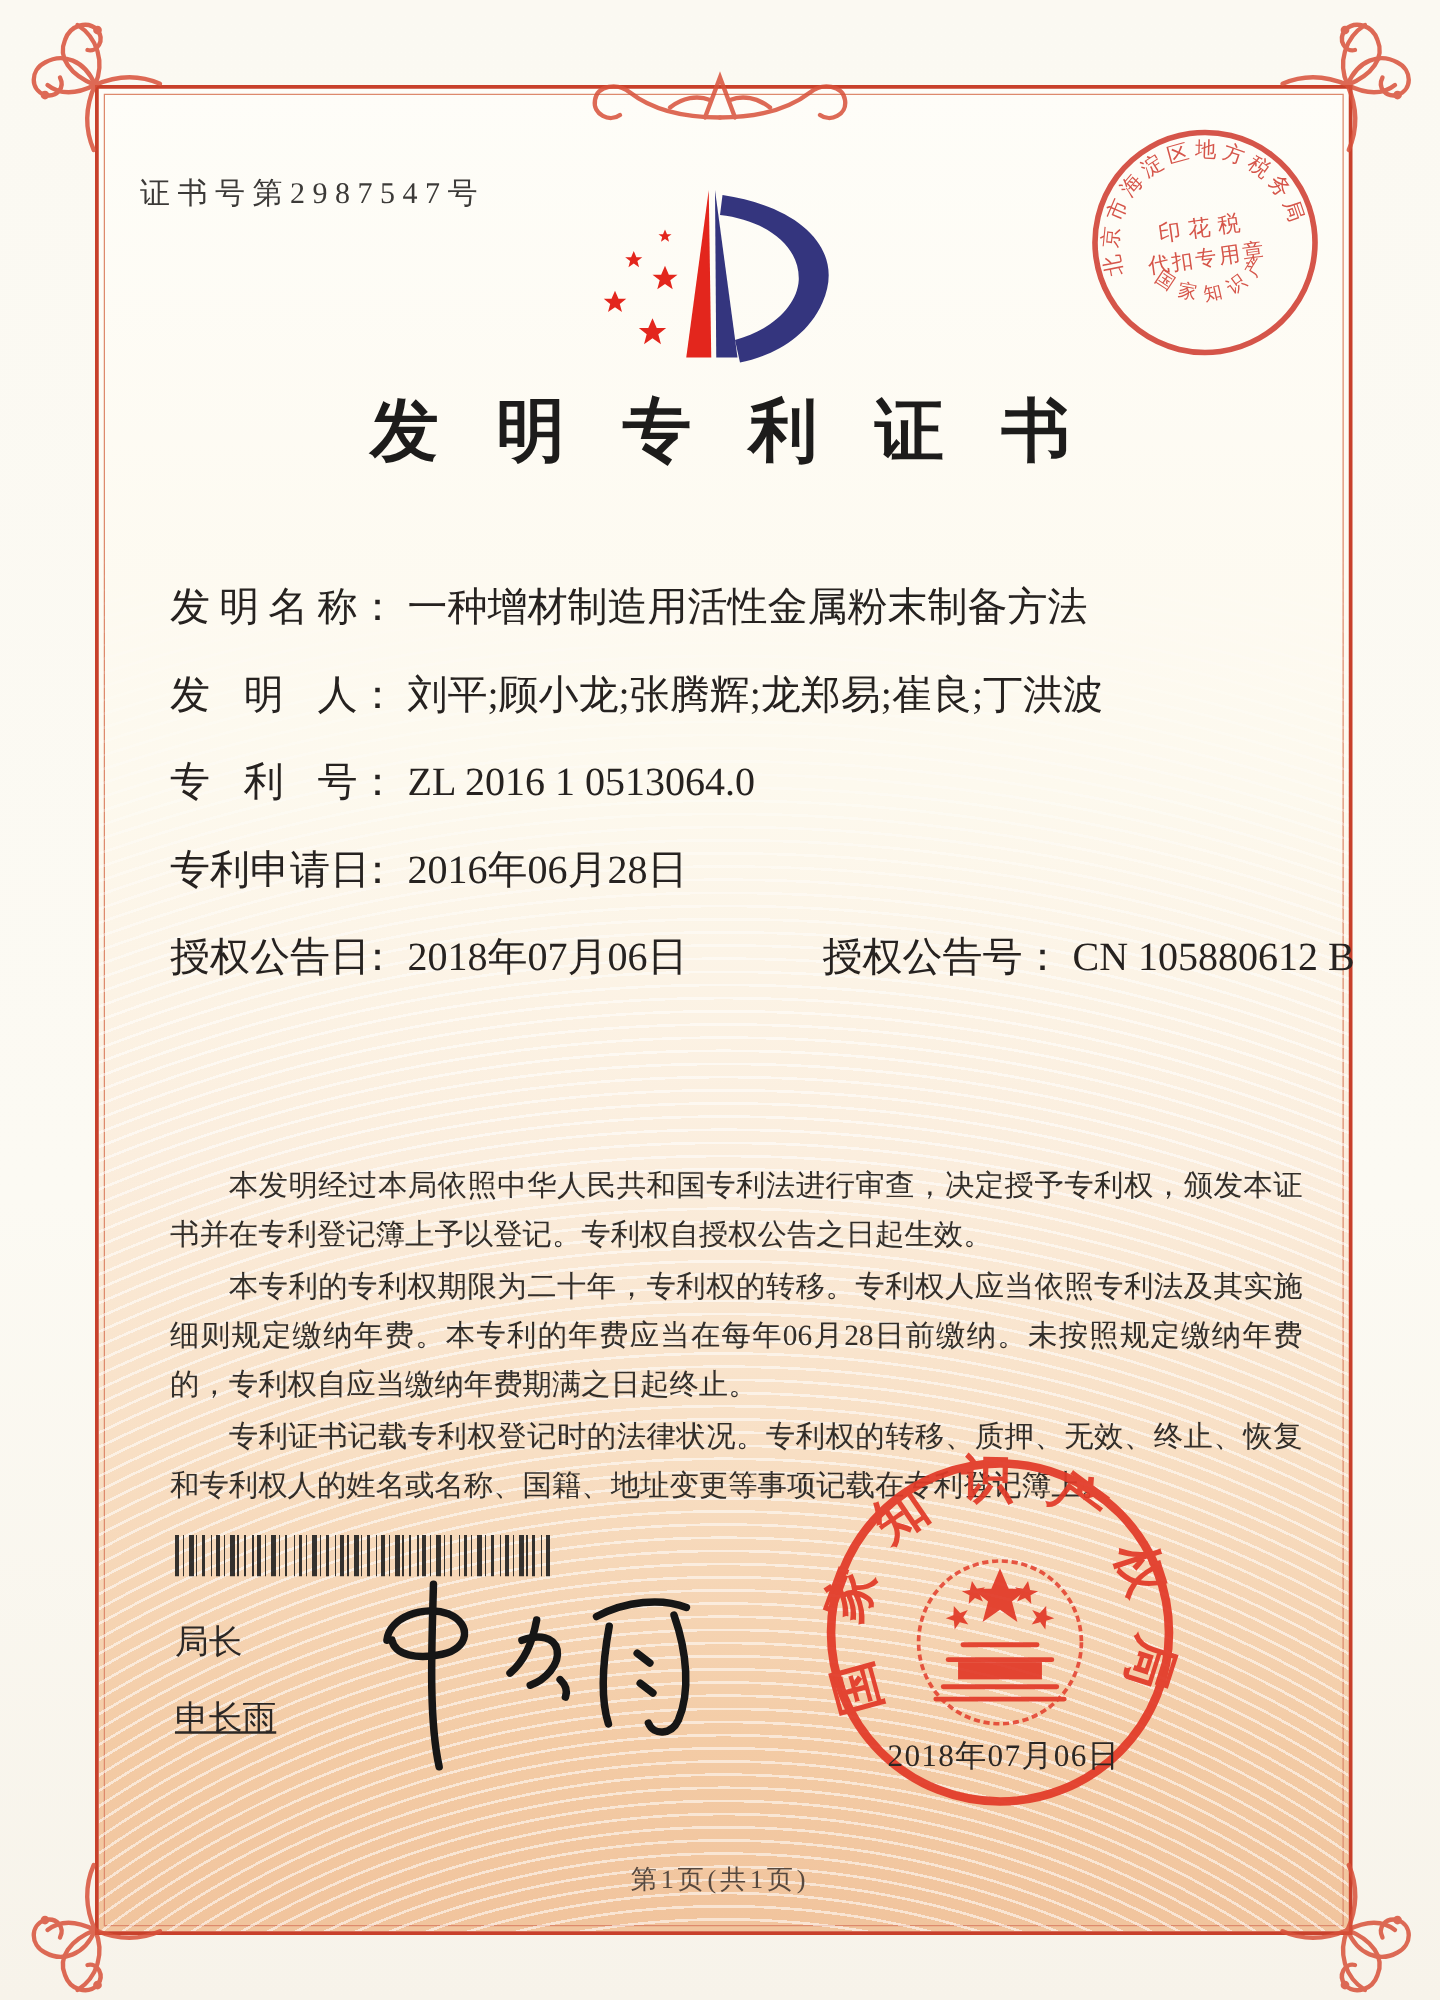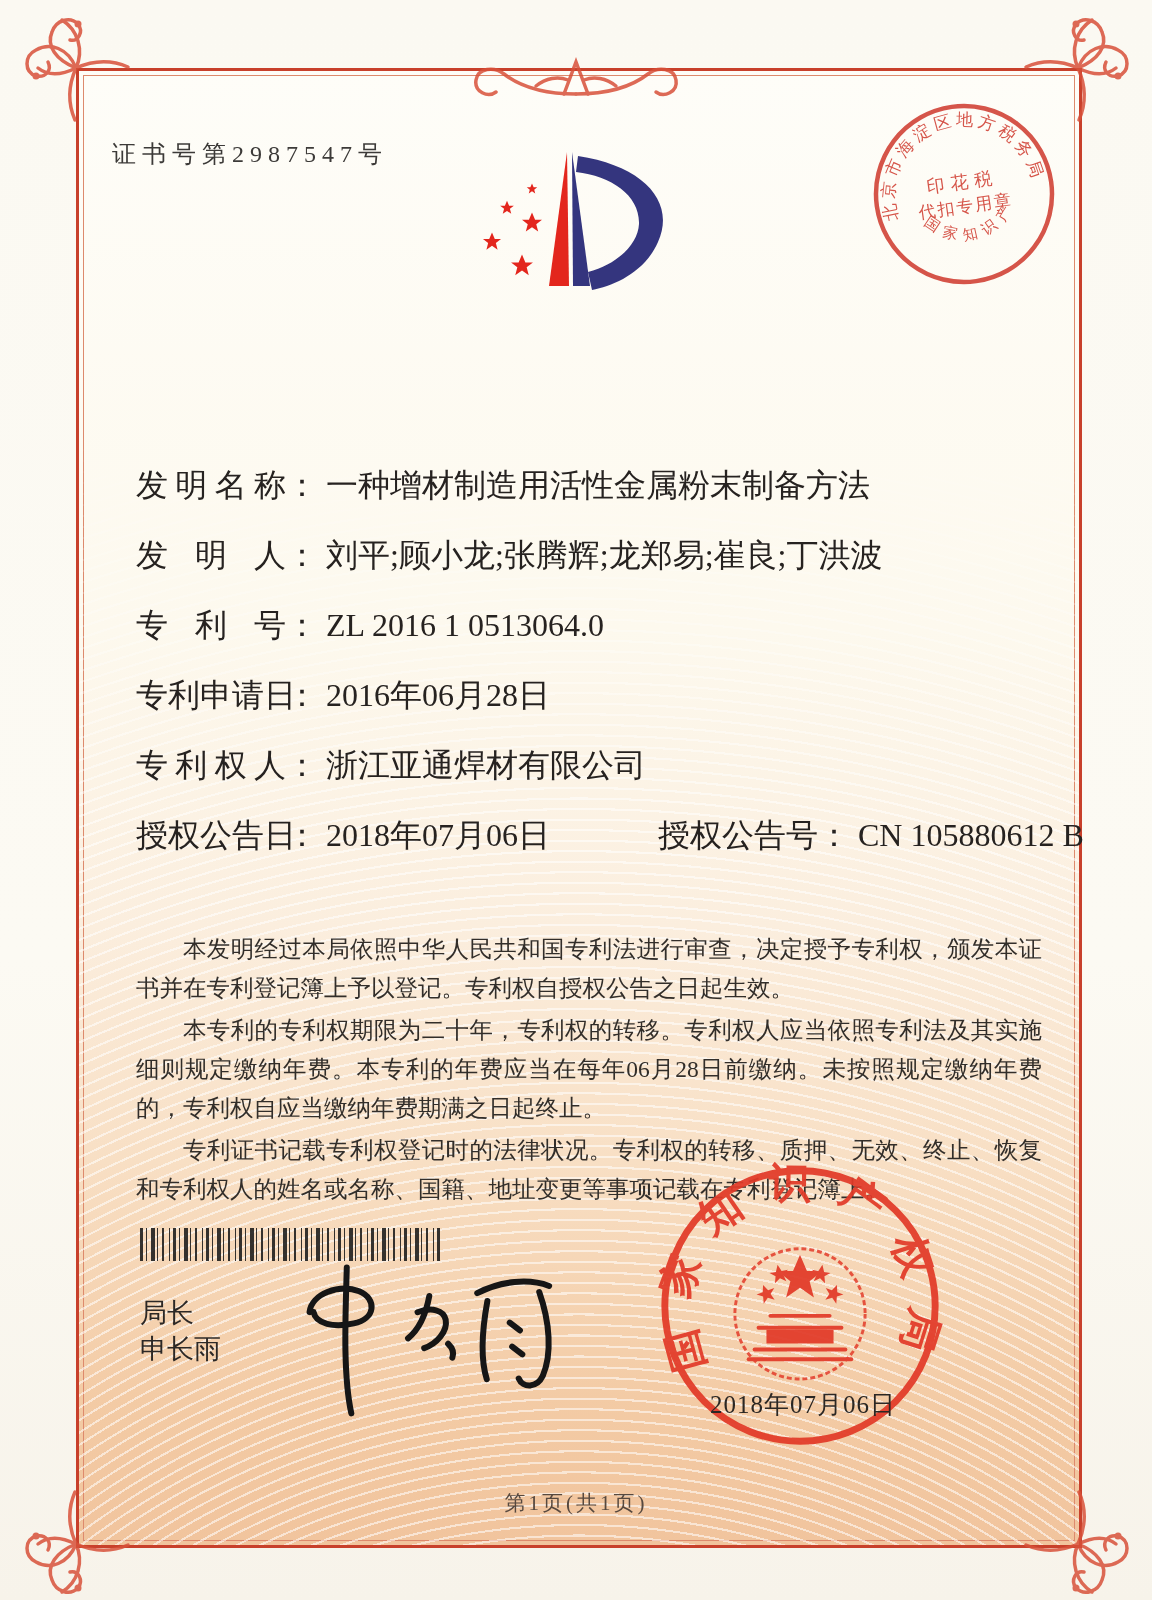--- a/index.html
+++ b/index.html
@@ -57,21 +57,21 @@
     position:absolute;left:140px;top:1228px;width:302px;height:33px;opacity:.88;
     background:repeating-linear-gradient(90deg,
       #1a1a1a 0 3px,transparent 3px 6px,
       #1a1a1a 6px 7px,transparent 7px 11px,
       #1a1a1a 11px 15px,transparent 15px 17px,
       #1a1a1a 17px 18px,transparent 18px 22px,
       #1a1a1a 22px 24px,transparent 24px 29px,
       #1a1a1a 29px 30px,transparent 30px 33px);
   }
   .signer{position:absolute;left:140px;top:1295px;font-size:27px;color:#2c2826;}
-  .signer .name{}
+  .signer .name{margin-top:25px;text-decoration:underline;}
   .sig-svg{position:absolute;left:282px;top:1252px;}
   .seal-svg{position:absolute;left:652px;top:1158px;opacity:.93;}
   .seal-date{
     position:absolute;left:658px;top:1388px;width:290px;text-align:center;
     font-size:25px;letter-spacing:1px;color:#2b2724;
   }
   .tax-seal{position:absolute;left:866px;top:96px;opacity:.85;transform:rotate(-8deg);}
   .logo-svg{position:absolute;left:452px;top:144px;}
   .footer{
     position:absolute;left:0;right:0;top:1489px;text-align:center;
@@ -154,36 +154,34 @@
     <text font-size="17" fill="#cf382c" style="letter-spacing:4px" font-family="'Liberation Serif','DejaVu Serif',serif">
       <textPath href="#arcTaxTop" startOffset="2">北京市海淀区地方税务局</textPath>
     </text>
     <text font-size="15" fill="#cf382c" style="letter-spacing:7px" font-family="'Liberation Serif','DejaVu Serif',serif">
       <textPath href="#arcTaxBottom" startOffset="2">国家知识产权局</textPath>
     </text>
     <text x="98" y="92" text-anchor="middle" font-size="18" fill="#cf382c" style="letter-spacing:6px">印花税</text>
     <text x="98" y="116" text-anchor="middle" font-size="17" fill="#cf382c" style="letter-spacing:2px">代扣专用章</text>
   </svg>
 
+  <div class="title">发明专利证书</div>
 
   <div class="fields">
     <div class="row">
       <span class="lbl">发明名称</span><span>：</span><span class="val">一种增材制造用活性金属粉末制备方法</span>
     </div>
     <div class="row">
       <span class="lbl">发明人</span><span>：</span><span class="val">刘平;顾小龙;张腾辉;龙郑易;崔良;丁洪波</span>
     </div>
     <div class="row">
       <span class="lbl">专利号</span><span>：</span><span class="val">ZL 2016 1 0513064.0</span>
     </div>
     <div class="row">
       <span class="lbl">专利申请日</span><span>：</span><span class="val">2016年06月28日</span>
-    </div>
-    <div class="row">
-      <span class="lbl">专利权人</span><span>：</span><span class="val">浙江亚通焊材有限公司</span>
     </div>
     <div class="row grant-row">
       <div>
         <span class="lbl">授权公告日</span><span>：</span><span class="val">2018年07月06日</span>
       </div>
       <div class="grant-right">
         <span>授权公告号</span><span>：</span><span class="val">CN 105880612 B</span>
       </div>
     </div>
   </div>

